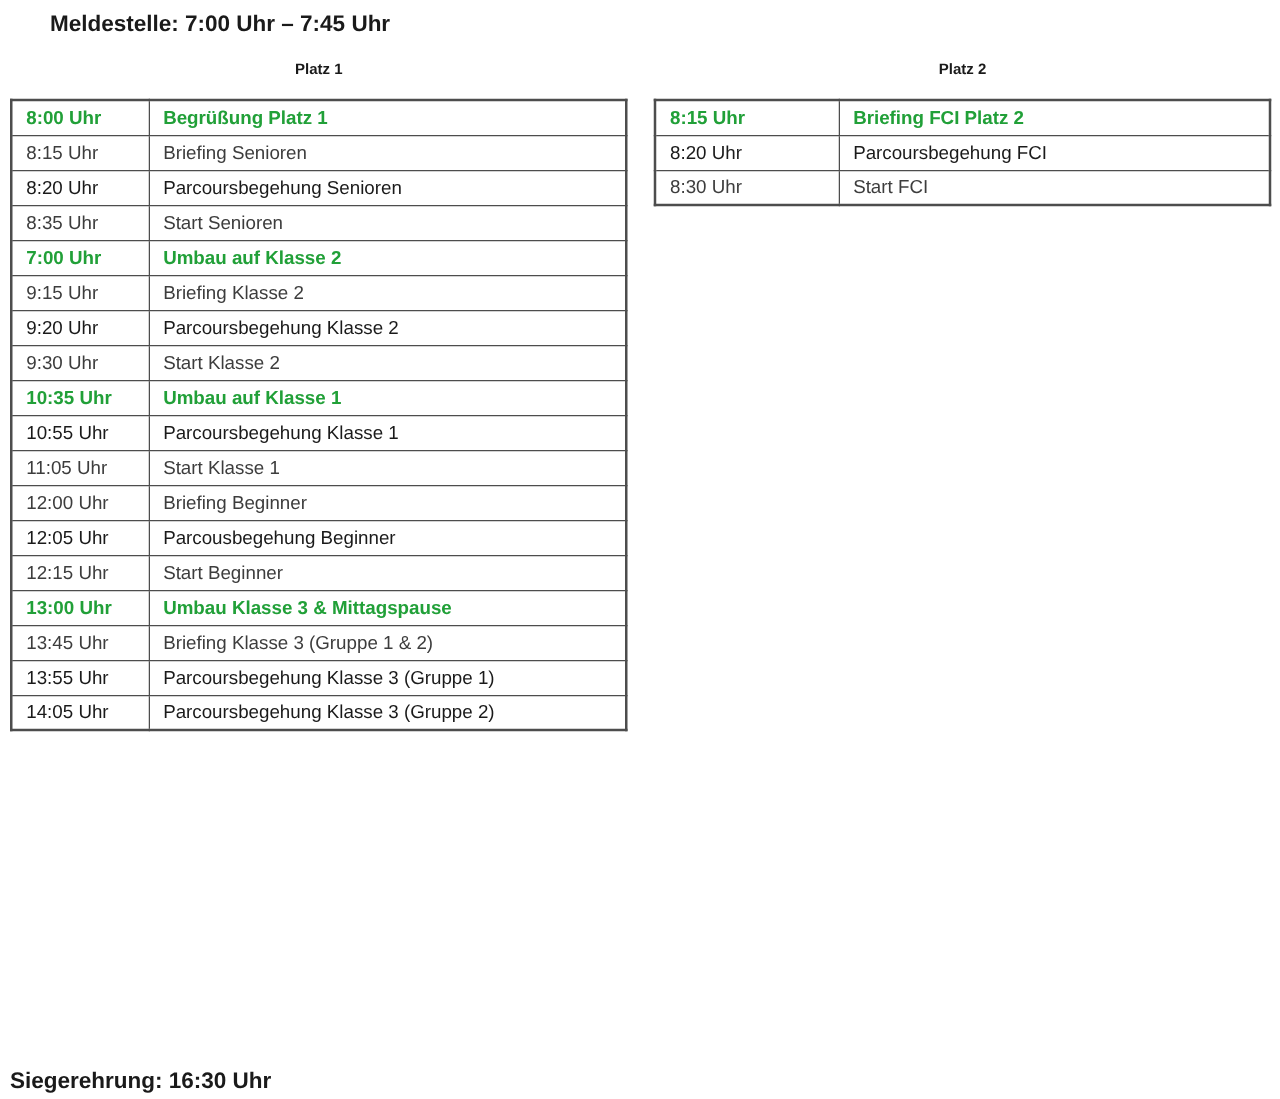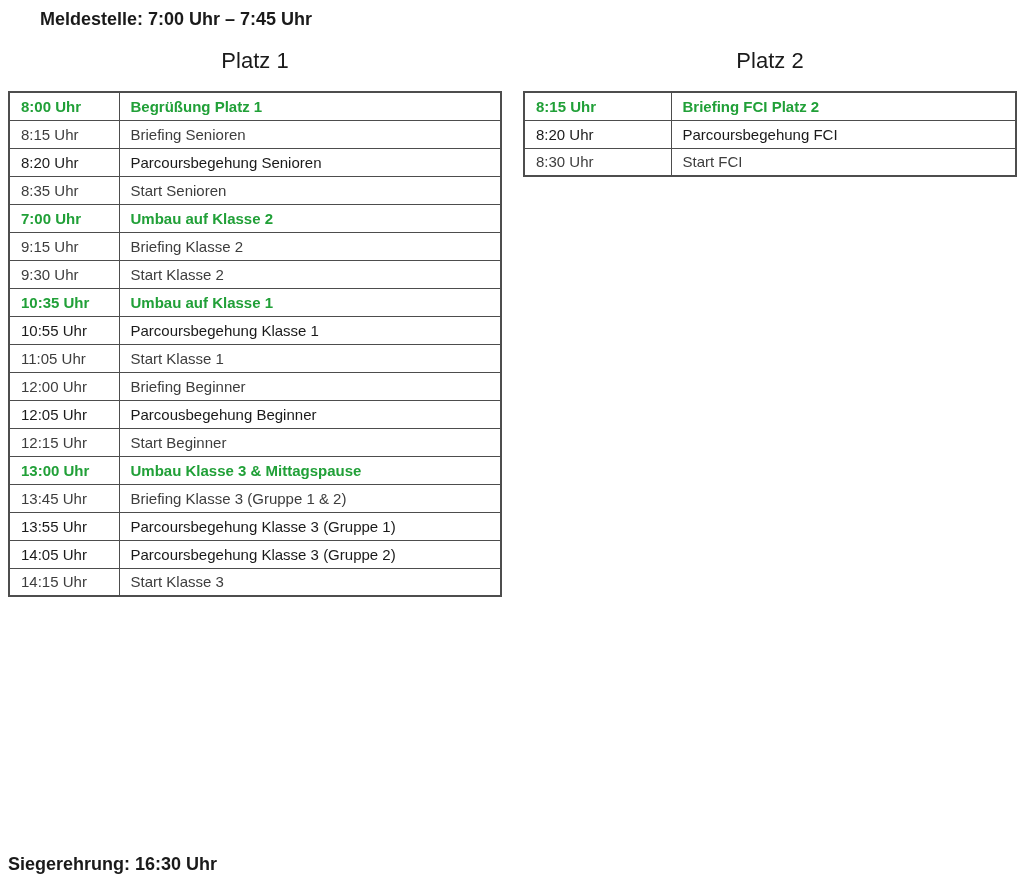--- a/index.html
+++ b/index.html
@@ -38,22 +38,22 @@
     white-space: nowrap;
   }
   .schedule-col {
     position: absolute;
     top: 48px;
   }
   .schedule-col.col1 { left: 8px;   width: 494px; }
   .schedule-col.col2 { left: 523px; width: 494px; }
   .platz-title {
     text-align: center;
-    font-size: 22px;
-    font-weight: normal;
+    font-size: 12px;
+    font-weight: bold;
     color: var(--text-bold);
     margin: 0 0 17px 0;
   }
   table.schedule {
     width: 100%;
     border-collapse: collapse;
     border: 2px solid var(--border);
   }
   table.schedule td {
     border: 1px solid var(--border);
@@ -101,20 +101,24 @@
           <td class="event">Start Senioren</td>
         </tr>
         <tr class="green">
           <td class="time">7:00 Uhr</td>
           <td class="event">Umbau auf Klasse 2</td>
         </tr>
         <tr class="normal">
           <td class="time">9:15 Uhr</td>
           <td class="event">Briefing Klasse 2</td>
         </tr>
+        <tr class="bold">
+          <td class="time">9:20 Uhr</td>
+          <td class="event">Parcoursbegehung Klasse 2</td>
+        </tr>
         <tr class="normal">
           <td class="time">9:30 Uhr</td>
           <td class="event">Start Klasse 2</td>
         </tr>
         <tr class="green">
           <td class="time">10:35 Uhr</td>
           <td class="event">Umbau auf Klasse 1</td>
         </tr>
         <tr class="bold">
           <td class="time">10:55 Uhr</td>
@@ -145,24 +149,20 @@
           <td class="event">Briefing Klasse 3 (Gruppe 1 &amp; 2)</td>
         </tr>
         <tr class="bold">
           <td class="time">13:55 Uhr</td>
           <td class="event">Parcoursbegehung Klasse 3 (Gruppe 1)</td>
         </tr>
         <tr class="bold">
           <td class="time">14:05 Uhr</td>
           <td class="event">Parcoursbegehung Klasse 3 (Gruppe 2)</td>
         </tr>
-        <tr class="normal">
-          <td class="time">14:15 Uhr</td>
-          <td class="event">Start Klasse 3</td>
-        </tr>
       </tbody>
   </table>
 </div>
 
 <div class="schedule-col col2">
   <div class="platz-title">Platz 2</div>
   <table class="schedule">
     <tbody>
         <tr class="green">
           <td class="time">8:15 Uhr</td>

